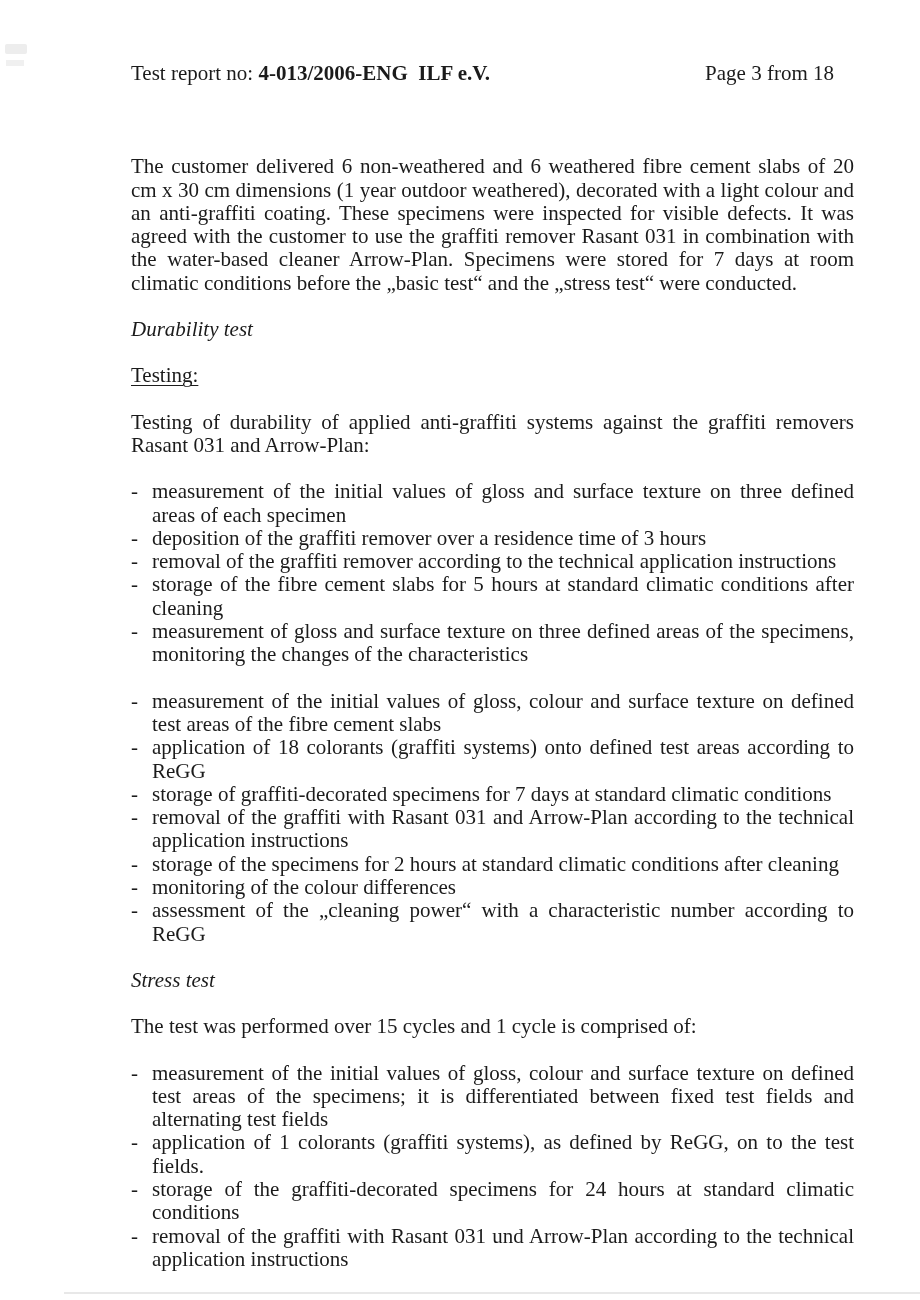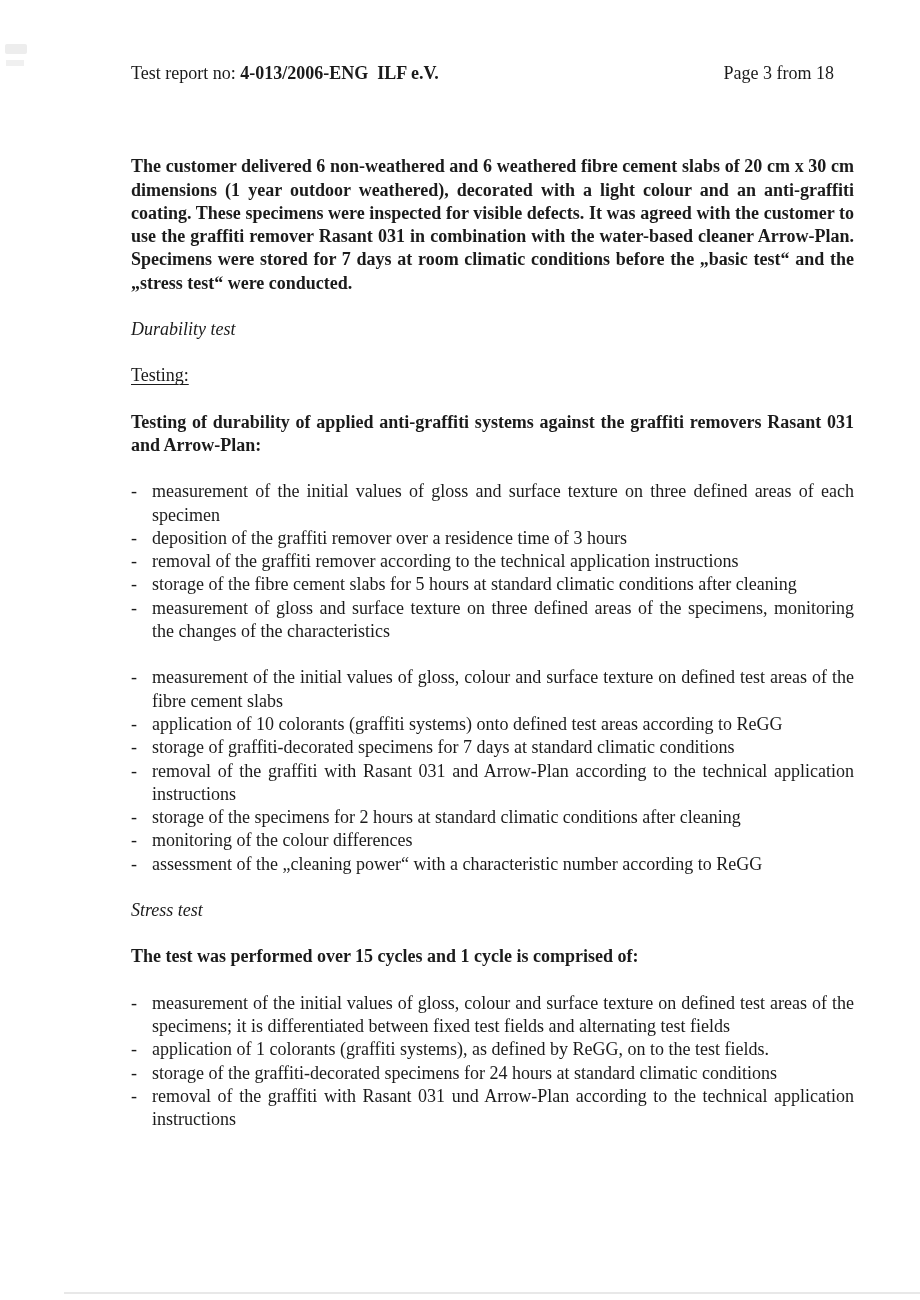--- a/index.html
+++ b/index.html
@@ -14,41 +14,41 @@
     background: #ffffff;
     overflow: hidden;
     font-family: "Liberation Serif", "DejaVu Serif", serif;
     color: #1b1b1b;
   }
   .content {
     position: absolute;
     left: 131px;
     width: 723px;
     top: 0;
-    font-size: 18px;
+    font-size: 21px;
     line-height: 23.3px;
   }
   .doc-header {
     display: flex;
     justify-content: space-between;
     align-items: baseline;
     margin-top: 62px;
     white-space: pre-wrap;
   }
   .doc-header .bold { font-weight: bold; }
   .doc-header .pagenum { padding-right: 20px; }
   #doc-body { margin-top: 70px; }
   .block + .block { margin-top: 23px; }
   .heading-underline {
     text-decoration: underline;
     text-underline-offset: 3px;
     text-decoration-thickness: 1.2px;
   }
   .heading-italic { font-style: italic; }
-  .paragraph { text-align: justify; font-weight: bold; }
+  .paragraph { text-align: justify; }
   .li { display: flex; }
   .li .dash { flex: 0 0 21px; width: 21px; }
   .li .txt { flex: 1 1 auto; text-align: justify; }
   
   .artifact { position: absolute; pointer-events: none; }
   .artifact-topleft {
     left: 5px; top: 44px; width: 22px; height: 10px;
     background: #ededed; border-radius: 2px;
     box-shadow: -1px 14px 0 -2px #f0f0f0;
   }
@@ -96,21 +96,21 @@
             <span class="txt">measurement of gloss and surface texture on three defined areas of the specimens, monitoring the changes of the characteristics</span>
           </div>
         </div>
         <div class="block list">
           <div class="li">
             <span class="dash">-</span>
             <span class="txt">measurement of the initial values of gloss, colour and surface texture on defined test areas of the fibre cement slabs</span>
           </div>
           <div class="li">
             <span class="dash">-</span>
-            <span class="txt">application of 10 colorants (graffiti systems) onto defined test areas according to ReGG</span>
+            <span class="txt">application of 18 colorants (graffiti systems) onto defined test areas according to ReGG</span>
           </div>
           <div class="li">
             <span class="dash">-</span>
             <span class="txt">storage of graffiti-decorated specimens for 7 days at standard climatic conditions</span>
           </div>
           <div class="li">
             <span class="dash">-</span>
             <span class="txt">removal of the graffiti with Rasant 031 and Arrow-Plan according to the technical application instructions</span>
           </div>
           <div class="li">

